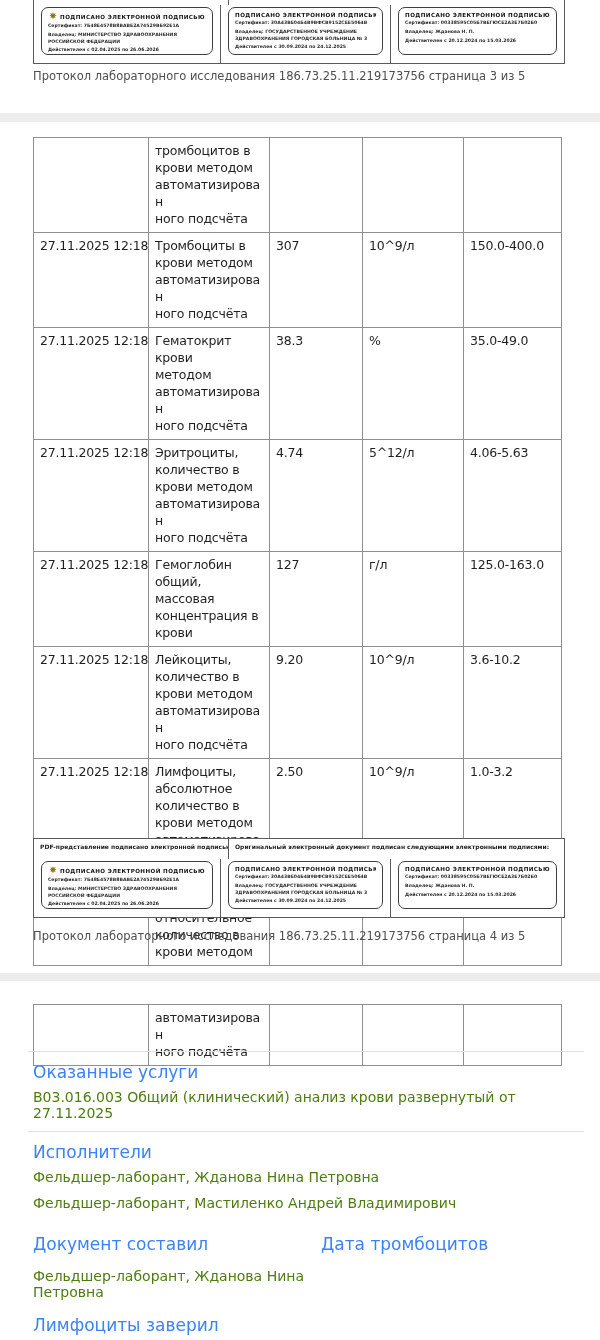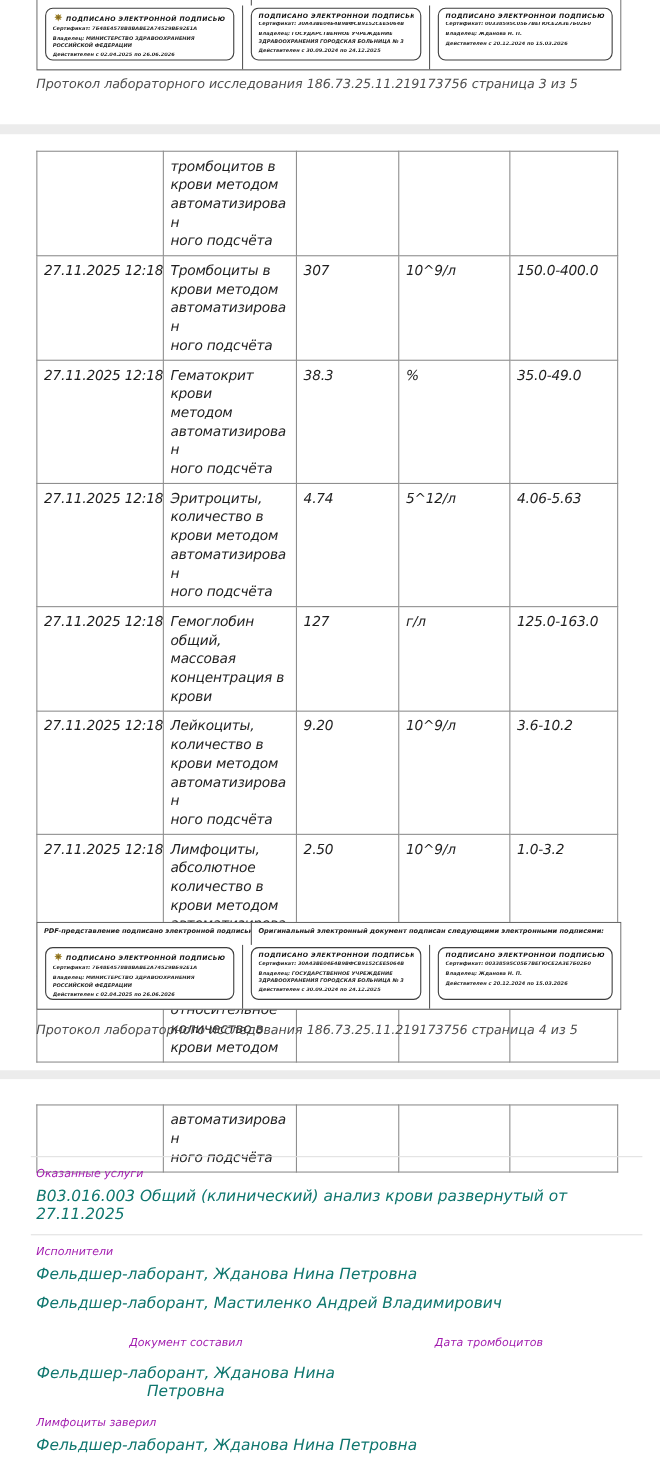--- a/index.html
+++ b/index.html
@@ -1,17 +1,17 @@
 <!DOCTYPE html>
 <html><head>
 <meta charset="utf-8">
 <style>
   html,body{margin:0;padding:0;background:#ffffff;}
   #page{position:relative;width:600px;height:1340px;overflow:hidden;background:#ffffff;
-        font-family:"DejaVu Sans","Liberation Sans",sans-serif;color:#1c1c1c;font-style:italic;}
+        font-family:"DejaVu Sans","Liberation Sans",sans-serif;color:#1c1c1c;}
 
   
   .band{position:absolute;left:0;right:0;background:#ececec;}
 
   
   .caption{position:absolute;left:33px;font-size:11.5px;color:#4e4e4e;white-space:nowrap;}
 
   
   .sig-clip{position:absolute;left:33px;width:532px;overflow:hidden;}
   .sig-outer{position:relative;width:530px;border:1px solid #5a5a5a;background:#fff;}
@@ -38,26 +38,26 @@
                 width:528px;background:#fff;padding-left:40px;}
   table.results td{border:1px solid #8f8f8f;vertical-align:top;
                    font-size:12.5px;line-height:17px;letter-spacing:-0.2px;
                    padding:4px 6px 5px 6px;color:#1f1f1f;overflow:hidden;overflow-wrap:break-word;}
   td.c-date{white-space:nowrap;font-size:12px;letter-spacing:-0.4px;}
   td.c-name{white-space:pre-line;font-size:12px;}
 
   
   .footer{position:absolute;left:0;top:1051px;width:600px;}
   .fhr{border:none;border-top:1px solid #e2e2e2;margin:0 16px 0 28px;height:0;}
-  .flabel{margin:10px 16px 0 33px;font-size:10px;color:#a21caf;}
-  .fvalue{margin:7px 16px 0 33px;font-size:14px;color:#0f766e;}
+  .flabel{margin:10px 16px 0 33px;font-size:17px;color:#3b82f6;}
+  .fvalue{margin:7px 16px 0 33px;font-size:14px;color:#4d7c0f;}
   .frow{display:flex;margin:0 16px 0 33px;}
   .frow .col1{width:272px;}
   .frow .col2{flex:1;}
-  .frow .flabel,.frow .fvalue{margin-left:0;text-align:center;}
+  .frow .flabel,.frow .fvalue{margin-left:0;}
 </style>
 </head>
 <body>
 
 <div id="page">
 
   <div class="sig-clip" style="top:0;height:65px;">
     <div class="sig-outer" style="top:-16px;">
       <div class="sig-header-row">
         <div class="sig-header-cell left">PDF-представление подписано электронной подписью:</div>

